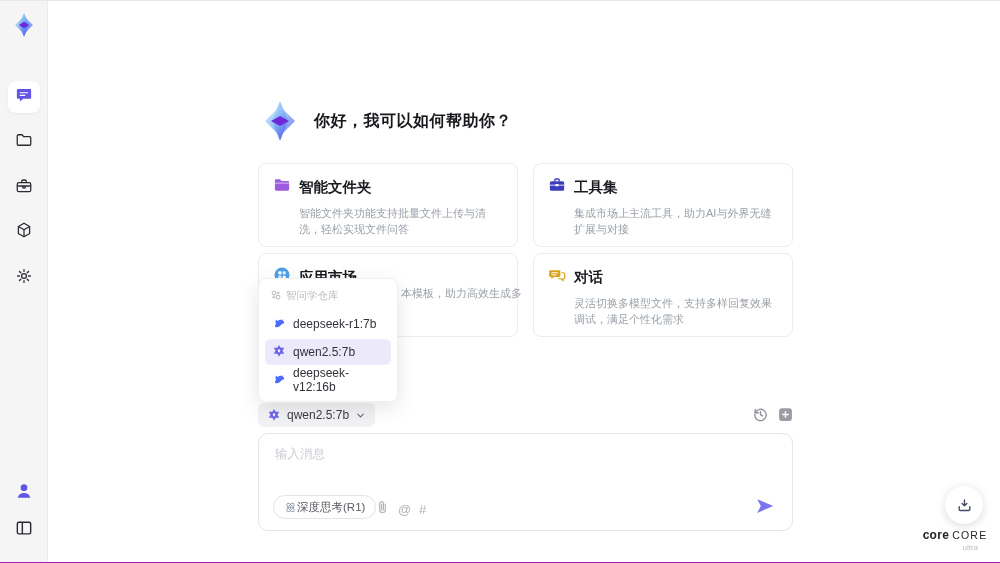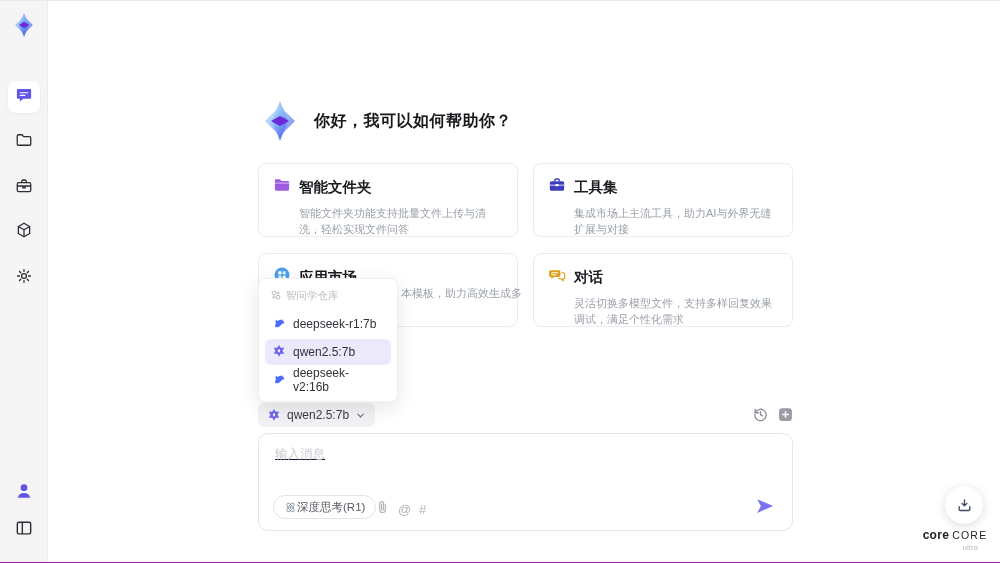--- a/index.html
+++ b/index.html
@@ -12,21 +12,21 @@
   .nav-item { position:absolute; left:8px; width:32px; height:32px; border-radius:8px; display:flex; align-items:center; justify-content:center; cursor:pointer; }
   .nav-item.active { background:#ffffff; box-shadow:0 1px 3px rgba(0,0,0,.06); }
   .nav-item svg { width:18px; height:18px; }
   .side-bottom-item { position:absolute; left:14px; width:20px; height:20px; cursor:pointer; }
 
   
   .greeting { position:absolute; left:258px; top:98px; display:flex; align-items:center; gap:12px; }
   .greeting svg { width:44px; height:44px; }
   .greeting h1 { font-size:16px; font-weight:bold; color:#17181c; letter-spacing:.5px; }
 
-  .card { position:absolute; width:260px; height:74px; background:#fff; border:1px solid #ececef; border-radius:8px; padding:12px 14px; cursor:pointer; }
+  .card { position:absolute; width:260px; height:84px; background:#fff; border:1px solid #ececef; border-radius:8px; padding:12px 14px; cursor:pointer; }
   .card-head { display:flex; align-items:center; gap:8px; margin-bottom:7px; }
   .card-head svg { width:18px; height:18px; flex:0 0 18px; }
   .card-title { font-size:14.5px; font-weight:bold; color:#1b1c20; }
   .card-desc { margin-left:26px; font-size:11px; line-height:16px; color:#9aa0a8; }
   .card-desc-frag { position:absolute; left:142px; top:31px; font-size:11px; line-height:16px; color:#9aa0a8; white-space:nowrap; }
 
   
   .dropdown { position:absolute; left:258px; top:277px; width:140px; background:#fff; border:1px solid #f0f0f3; border-radius:8px; box-shadow:0 6px 20px rgba(0,0,0,.10); padding:7px 6px 8px 6px; z-index:20; }
   .dd-header { display:flex; align-items:center; gap:5px; padding:3px 6px 6px 6px; font-size:10.5px; color:#b9bcc3; }
   .dd-header svg { width:10px; height:10px; }
@@ -36,21 +36,21 @@
 
   
   .model-pill { position:absolute; left:258px; top:402px; height:24px; background:#f2f2f4; border-radius:6px; display:flex; align-items:center; gap:6px; padding:0 9px; cursor:pointer; }
   .model-pill svg.qwen { width:14px; height:14px; }
   .model-pill .label { font-size:12px; color:#3c3d44; }
   .model-pill svg.chev { width:11px; height:11px; }
   .row-icon { position:absolute; top:405px; width:17px; height:17px; cursor:pointer; }
 
   
   .composer { position:absolute; left:258px; top:432px; width:535px; height:98px; background:#fff; border:1px solid #e5e5ea; border-radius:10px; }
-  .composer input { position:absolute; left:16px; top:10px; width:440px; height:20px; border:none; outline:none; font-size:12.5px; color:#0f172a; background:transparent; font-family:inherit;text-decoration:underline; }
+  .composer input { position:absolute; left:16px; top:10px; width:440px; height:20px; border:none; outline:none; font-size:12.5px; color:#0f172a; background:transparent; font-family:inherit; }
   .composer input::placeholder { color:#caccd2; }
   .think-pill { position:absolute; left:14px; bottom:11px; height:24px; border:1px solid #e3e3e8; border-radius:13px; display:flex; align-items:center; padding:0 10px; cursor:pointer; background:#fff; }
   .think-pill svg { width:13px; height:13px; }
   .think-pill .label { font-size:11.5px; color:#5a5b63; }
   .mini-icon { position:absolute; bottom:15px; width:15px; height:15px; cursor:pointer; color:#b1b4bb; }
   .mini-glyph { position:absolute; bottom:13px; font-size:13px; color:#b1b4bb; cursor:pointer; }
   .send-btn { position:absolute; right:16px; bottom:13px; width:22px; height:22px; cursor:pointer; }
 
   
   .fab { position:absolute; left:945px; top:485px; width:38px; height:38px; border-radius:50%; background:#fff; box-shadow:0 2px 10px rgba(0,0,0,.14); display:flex; align-items:center; justify-content:center; cursor:pointer; }
@@ -241,21 +241,21 @@
           </svg>
       </span>
       <span>qwen2.5:7b</span>
     </div>
     <div class="dd-item">
       <span>
         <svg viewBox="0 0 24 24">
             <path d="M20.7 5.3c-1.2-.2-2.4.4-3 1.2-2.9-.7-6 .2-7.8 1.9-1.4-.5-1.8-1.6-2.4-2.6C6 7 5.4 10.3 7 12.6c-1.6 2.2-1.9 4.6-1.4 6.2 2.5.7 5.3.4 7.5-1.2 1.7-1.2 2.9-3.2 4.6-4.4.9-.6 2.2-.7 3.1-.2.6-2.1-.8-4.6-3-5.6.1-.7.4-1.4.9-2.1z" fill="#4d6bfe"></path>
           </svg>
       </span>
-      <span>deepseek-v2:16b</span>
+      <span>deepseek-v12:16b</span>
     </div>
   </div>
 
   <div class="model-pill">
     <svg class="qwen" viewBox="0 0 24 24" fill="#6156e8">
         <path d="M12 1.5l2.9 5H21l-3 5.2 3 5.2h-6.1l-2.9 5-2.9-5H3l3-5.2L3 6.5h6.1z" opacity=".9"></path>
         <path d="M12 8.2l2.2 3.5L12 15.2l-2.2-3.5z" fill="#fff"></path>
       </svg>
     <span class="label">qwen2.5:7b</span>
     <svg class="chev" viewBox="0 0 24 24" fill="none" stroke="#6b6c73" stroke-width="2.4" stroke-linecap="round">

